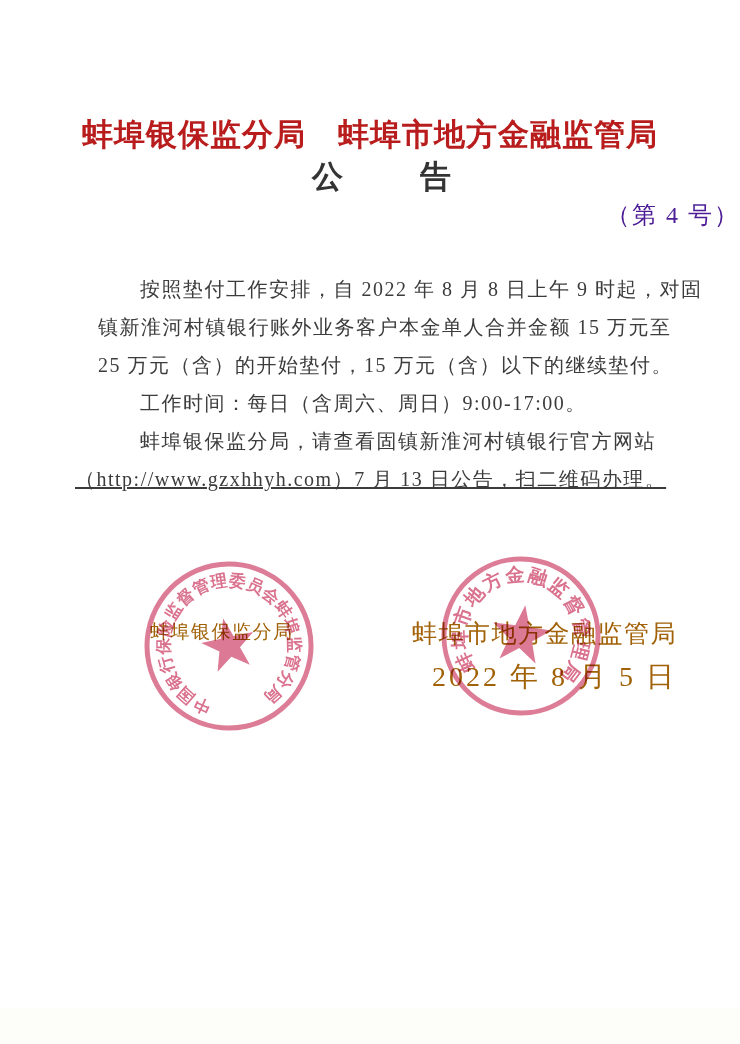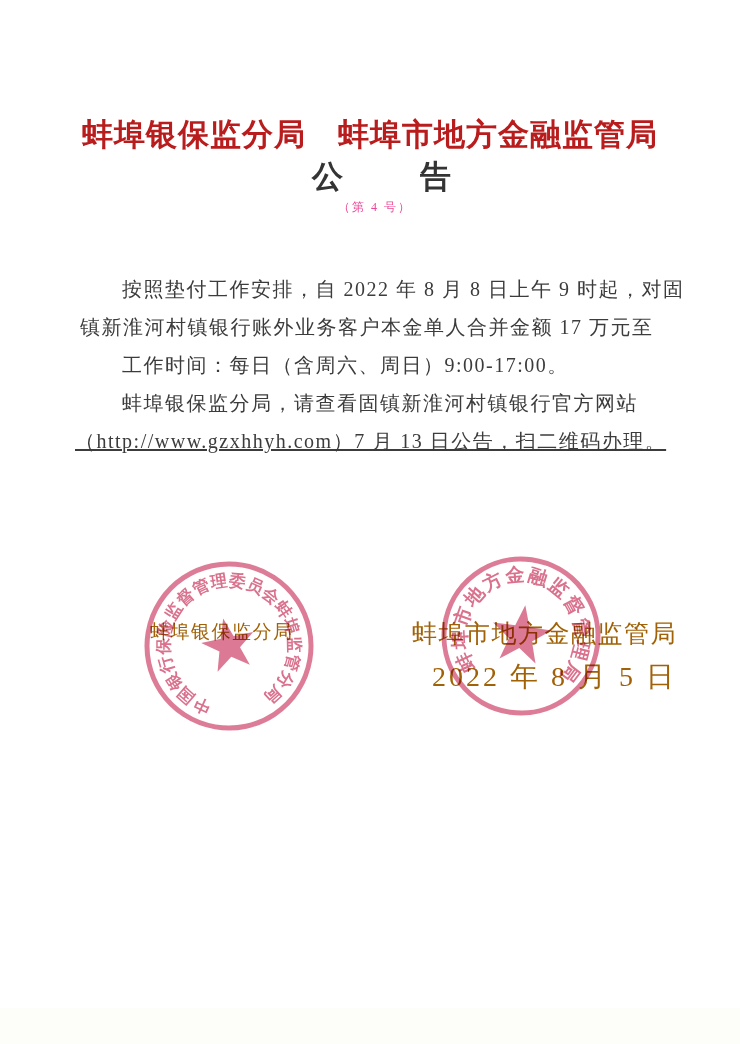--- a/index.html
+++ b/index.html
@@ -32,38 +32,39 @@
     font-weight: bold;
     font-size: 31px;
     letter-spacing: 5px;
     color: #343434;
     white-space: nowrap;
     margin-left: 28px;
   }
   .issue-number {
     position: absolute;
     top: 199px; left: 10px; right: 0;
-    text-align: center;
-    font-size: 12px;
+    text-align: right;
+    font-size: 24px;
     letter-spacing: 2px;
-    color: #ec4899;
+    color: #4c1d95;
     white-space: nowrap;
   }
   
   .body-block {
     position: absolute;
     top: 270px; left: 80px; right: 70px;
   }
   .body-line {
     height: 38px;
     line-height: 38px;
     font-size: 20px;
     letter-spacing: 1.5px;
     white-space: nowrap;
     color: #3c3c3c;
+    margin-left: 18px;
   }
   .body-line.indent { padding-left: 42px; }
   .body-line.hang { margin-left: -5px; text-decoration: underline; }
   
   .sig {
     position: absolute;
     font-size: 19px;
     letter-spacing: 1.5px;
     color: #a16207;
     white-space: nowrap;
@@ -103,21 +104,22 @@
 <body>
 
 <div class="page">
 
   <div class="doc-title">蚌埠银保监分局　蚌埠市地方金融监管局</div>
   <div class="announcement">公　　告</div>
   <div class="issue-number">（第 4 号）</div>
 
   <div class="body-block">
     <div class="body-line indent">按照垫付工作安排，自 2022 年 8 月 8 日上午 9 时起，对固</div>
-    <div class="body-line">镇新淮河村镇银行账外业务客户本金单人合并金额 17 万元至</div>
+    <div class="body-line">镇新淮河村镇银行账外业务客户本金单人合并金额 15 万元至</div>
+    <div class="body-line">25 万元（含）的开始垫付，15 万元（含）以下的继续垫付。</div>
     <div class="body-line indent">工作时间：每日（含周六、周日）9:00-17:00。</div>
     <div class="body-line indent">蚌埠银保监分局，请查看固镇新淮河村镇银行官方网站</div>
     <div class="body-line hang">（http://www.gzxhhyh.com）7 月 13 日公告，扫二维码办理。</div>
   </div>
 
   <div class="sig sig-left">蚌埠银保监分局</div>
   <div class="sig sig-right">蚌埠市地方金融监管局</div>
   <div class="sig sig-date">2022 年 8 月 5 日</div>
 
   <svg class="seal seal-left" width="200" height="200" viewBox="0 0 200 200">

